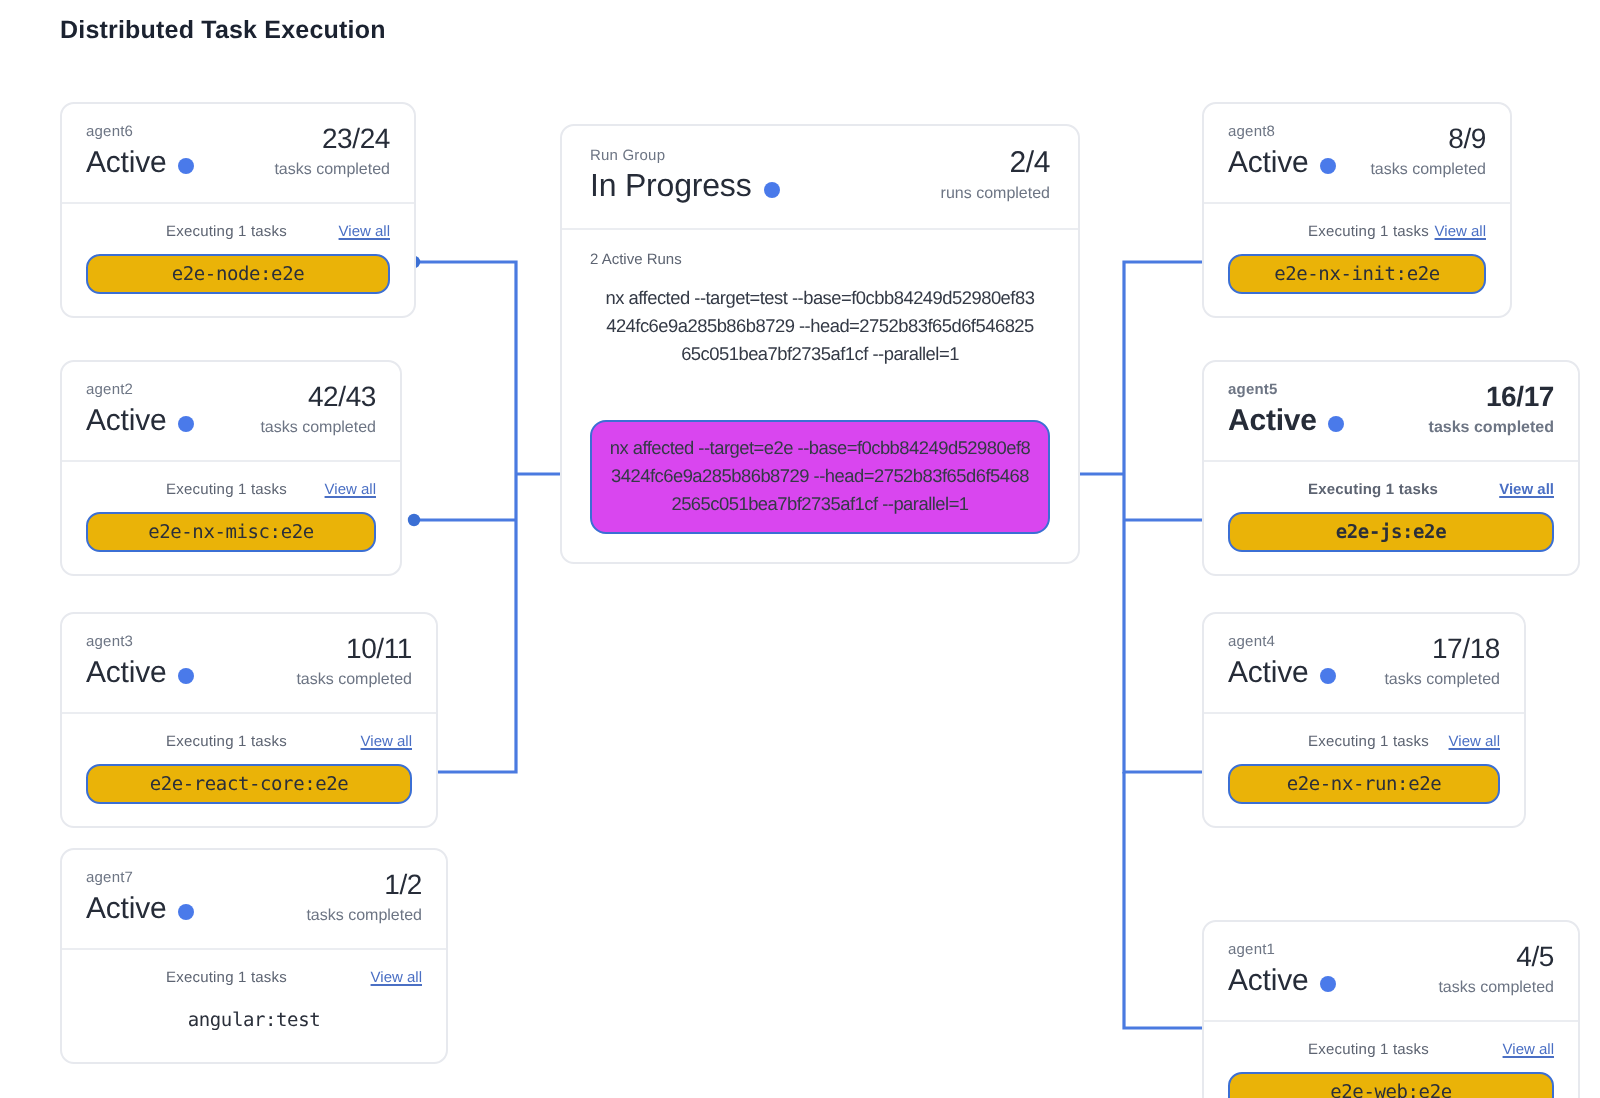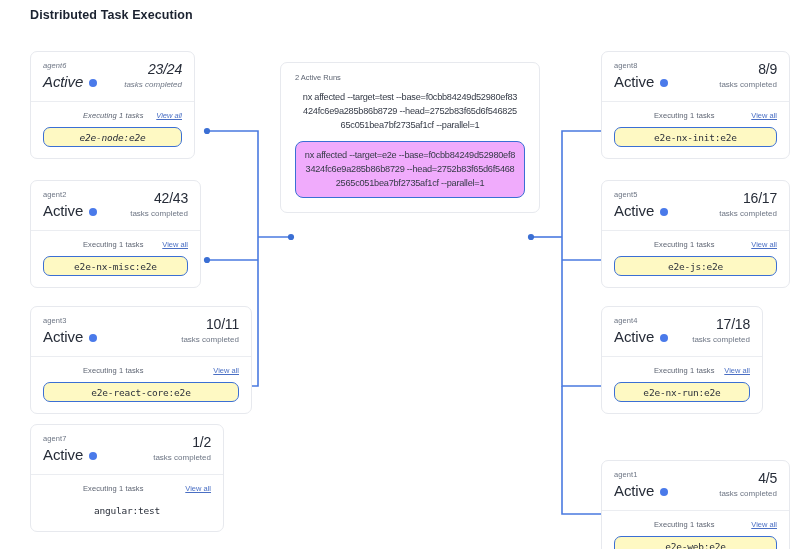--- a/index.html
+++ b/index.html
@@ -135,21 +135,21 @@
     border-radius: 7px;
     height: 20px;
     display: flex;
     align-items: center;
     justify-content: center;
     font-family: "DejaVu Sans Mono", "Liberation Mono", monospace;
     font-size: 9.5px;
     color: #2a2f3a;
     letter-spacing: -0.2px;
     box-sizing: border-box;
-    background: #fef9c3;
+    background: #eab308;
   }
   .task-plain {
     height: 20px;
     display: flex;
     align-items: center;
     justify-content: center;
     font-family: "DejaVu Sans Mono", "Liberation Mono", monospace;
     font-size: 9.5px;
     color: #2a2f3a;
     letter-spacing: -0.2px;
@@ -191,22 +191,22 @@
     text-align: center;
     letter-spacing: -0.25px;
     word-break: break-all;
     padding: 0 6px;
     box-sizing: border-box;
   }
   .cmd-block.boxed {
     border: 1.4px solid #3b6fd4;
     border-radius: 8px;
     padding: 6px 8px 7px 8px;
-    margin-top: 9px;
-    background: #f0abfc;
+    margin-top: 26px;
+    background: #d946ef;
   }
 </style>
 </head>
 <body>
 
 <div id="stage">
 
   <div class="page-title">Distributed Task Execution</div>
 
   <svg id="connectors" viewBox="0 0 800 549">
@@ -236,21 +236,21 @@
       <circle cx="207" cy="386" r="3.1"></circle>
       <circle cx="291" cy="237" r="3.1"></circle>
       <circle cx="531" cy="237" r="3.1"></circle>
       <circle cx="613" cy="131" r="3.1"></circle>
       <circle cx="613" cy="260" r="3.1"></circle>
       <circle cx="613" cy="386" r="3.1"></circle>
       <circle cx="613" cy="514" r="3.1"></circle>
     </g>
   </svg>
 
-  <div class="card" style="left:30px; top:51px; width:165px;font-style:italic;">
+  <div class="card" style="left:30px; top:51px; width:178px;">
     <div class="card-head">
       <div class="agent-name">agent6</div>
       <div class="status-row">
         <span class="status-text">Active</span>
         <span class="status-dot"></span>
       </div>
       <div class="count-block">
         <div class="count-value">23/24</div>
         <div class="count-label">tasks completed</div>
       </div>
@@ -278,21 +278,21 @@
     </div>
     <div class="card-body">
       <div class="body-top">
         <span class="executing-label">Executing 1 tasks</span>
         <span class="view-all">View all</span>
       </div>
       <div class="task-pill">e2e-nx-misc:e2e</div>
     </div>
   </div>
 
-  <div class="card" style="left:30px; top:306px; width:222px;">
+  <div class="card" style="left:30px; top:306px; width:189px;">
     <div class="card-head">
       <div class="agent-name">agent3</div>
       <div class="status-row">
         <span class="status-text">Active</span>
         <span class="status-dot"></span>
       </div>
       <div class="count-block">
         <div class="count-value">10/11</div>
         <div class="count-label">tasks completed</div>
       </div>
@@ -321,49 +321,60 @@
     <div class="card-body">
       <div class="body-top">
         <span class="executing-label">Executing 1 tasks</span>
         <span class="view-all">View all</span>
       </div>
       <div class="task-plain">angular:test</div>
     </div>
   </div>
 
   <div id="run-group-card">
+    <div class="card-head">
+      <div class="agent-name">Run Group</div>
+      <div class="status-row">
+        <span class="status-text">In Progress</span>
+        <span class="status-dot"></span>
+      </div>
+      <div class="count-block">
+        <div class="count-value">2/4</div>
+        <div class="count-label">runs completed</div>
+      </div>
+    </div>
     <div class="rg-body">
       <div class="active-runs-label">2 Active Runs</div>
       <div class="cmd-block">nx affected --target=test --base=f0cbb84249d52980ef83424fc6e9a285b86b8729 --head=2752b83f65d6f54682565c051bea7bf2735af1cf --parallel=1</div>
       <div class="cmd-block boxed">nx affected --target=e2e --base=f0cbb84249d52980ef83424fc6e9a285b86b8729 --head=2752b83f65d6f54682565c051bea7bf2735af1cf --parallel=1</div>
     </div>
   </div>
 
-  <div class="card" style="left:601px; top:51px; width:189px;">
+  <div class="card" style="left:601px; top:51px; width:155px;">
     <div class="card-head">
       <div class="agent-name">agent8</div>
       <div class="status-row">
         <span class="status-text">Active</span>
         <span class="status-dot"></span>
       </div>
       <div class="count-block">
         <div class="count-value">8/9</div>
         <div class="count-label">tasks completed</div>
       </div>
     </div>
     <div class="card-body">
       <div class="body-top">
         <span class="executing-label">Executing 1 tasks</span>
         <span class="view-all">View all</span>
       </div>
       <div class="task-pill">e2e-nx-init:e2e</div>
     </div>
   </div>
 
-  <div class="card" style="left:601px; top:180px; width:189px;">
+  <div class="card" style="left:601px; top:180px; width:189px;font-weight:bold;">
     <div class="card-head">
       <div class="agent-name">agent5</div>
       <div class="status-row">
         <span class="status-text">Active</span>
         <span class="status-dot"></span>
       </div>
       <div class="count-block">
         <div class="count-value">16/17</div>
         <div class="count-label">tasks completed</div>
       </div>

